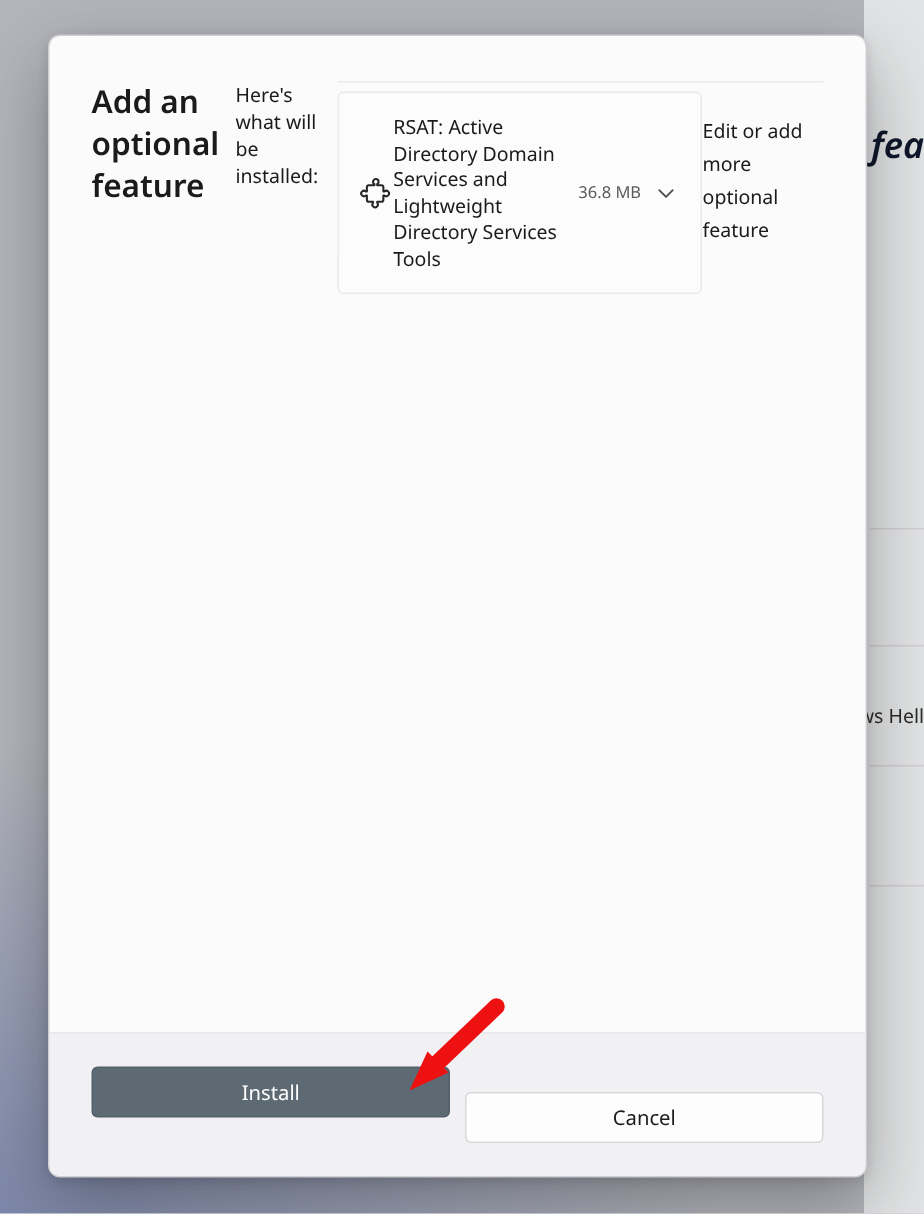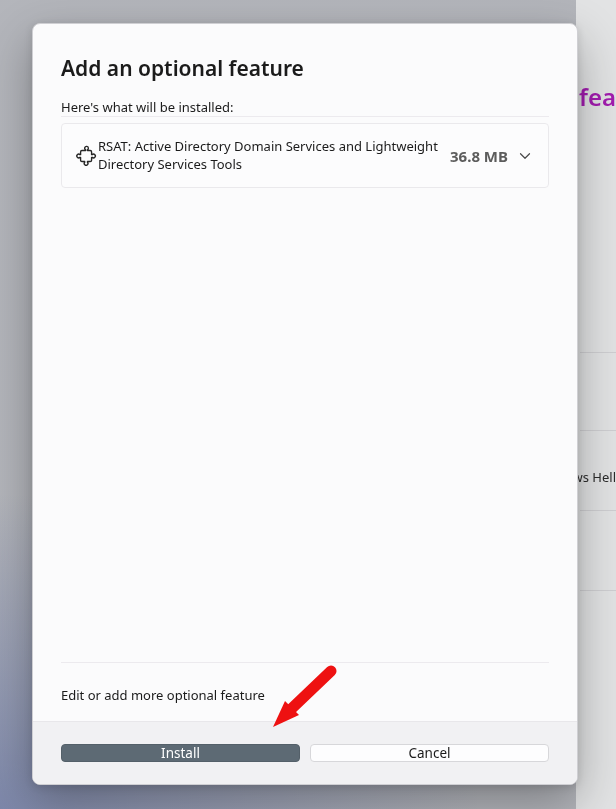--- a/index.html
+++ b/index.html
@@ -22,22 +22,23 @@
     .bg-right-panel {
       position: absolute;
       top: 0; right: 0; bottom: 0;
       width: 40px;
       background: #e2e3e4;
     }
     .bg-text-fea {
       position: absolute;
       top: 80px; right: 0;
       font-size: 24px; font-weight: 600;
-      color: #a21caf;
+      color: #0f172a;
       white-space: nowrap;
+      font-style: italic;
     }
     .bg-text-hello {
       position: absolute;
       top: 468px; right: 0;
       font-size: 13px;
       color: #2b2b2b;
       white-space: nowrap;
     }
     .bg-divider {
       position: absolute;
@@ -57,21 +58,20 @@
       border-radius: 8px;
       box-shadow: 0 18px 48px rgba(0,0,0,0.30), 0 2px 8px rgba(0,0,0,0.12);
       display: flex;
       flex-direction: column;
       overflow: hidden;
     }
     .dialog-body {
       flex: 1 1 auto;
       padding: 30px 28px 0 28px;
       display: flex;
-      flex-direction: column;
       min-height: 0;
     }
     .title {
       font-size: 21px;
       font-weight: 600;
       color: #1b1b1b;
       margin-bottom: 16px;
     }
     .subtitle {
       font-size: 13px;
@@ -100,24 +100,23 @@
     }
     .feature-name {
       flex: 1 1 auto;
       font-size: 13px;
       color: #1b1b1b;
       line-height: 1.35;
       padding-right: 8px;
     }
     .feature-size {
       flex: 0 0 auto;
-      font-size: 15px;
+      font-size: 11px;
       color: #5c5c5c;
       margin-right: 8px;
-      font-weight: bold;
     }
     .chevron {
       flex: 0 0 18px;
       width: 18px; height: 18px;
       color: #4a4a4a;
     }
 
     .edit-row {
       border-top: 1px solid #eceaee;
       padding: 20px 0 16px 0;
@@ -130,38 +129,39 @@
 
     .button-bar {
       background: #f1f1f3;
       border-top: 1px solid #e8e7ea;
       padding: 22px 28px;
       display: flex;
       gap: 10px;
     }
     .btn {
       flex: 1 1 0;
-      height: 18px;
+      height: 34px;
       border-radius: 4px;
       font-size: 13.5px;
       font-family: inherit;
       cursor: pointer;
       display: flex;
       align-items: center;
       justify-content: center;
     }
     .btn-primary {
       background: #5d6a74;
       color: #fff;
       border: 1px solid #546069;
     }
     .btn-secondary {
       background: #fdfdfe;
       color: #1b1b1b;
       border: 1px solid #d7d7da;
+      margin-top: 17px;
     }
 
     
     .annotation-arrow {
       position: absolute;
       left: 269px;
       top: 665px;
       width: 70px;
       height: 66px;
       pointer-events: none;

